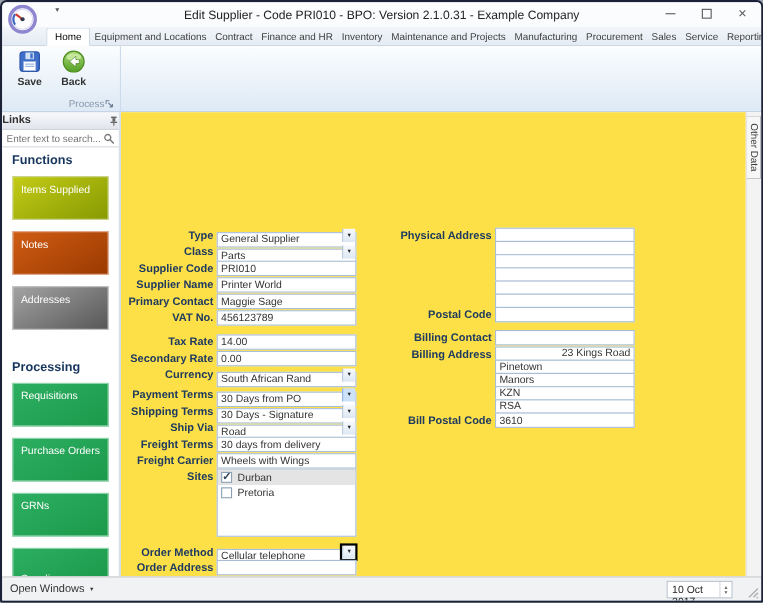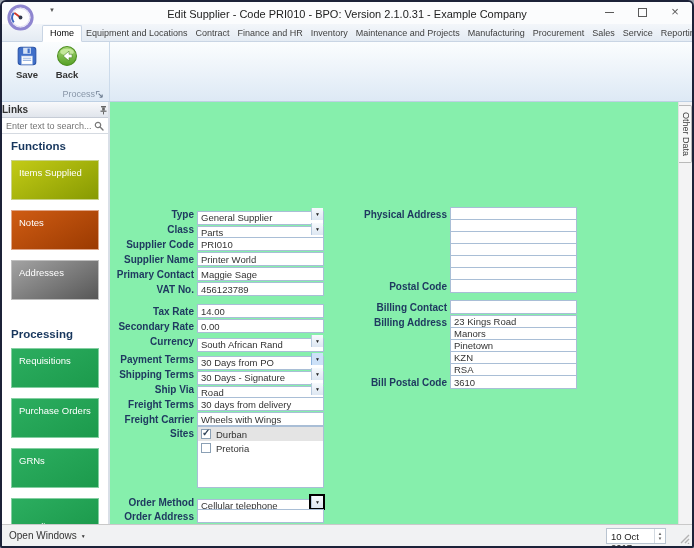--- a/index.html
+++ b/index.html
@@ -49,37 +49,37 @@
   .sb-heading.second { margin-top:28px; }
   .sb-btn { width:88px; height:40px; color:#fff; font-size:9.5px; padding:6px 7px; margin-bottom:10px; cursor:default; }
   .sb-items  { background:linear-gradient(150deg,#c3cb16,#879a02); border:1px solid #c9d388; }
   .sb-notes  { background:linear-gradient(150deg,#cf5c13,#9b3a01); border:1px solid #dfa араб; }
   .sb-notes  { border:1px solid #dfa688; }
   .sb-addr   { background:linear-gradient(150deg,#a3a3a3,#575757); border:1px solid #bfbfbf; }
   .sb-proc   { background:linear-gradient(150deg,#2cae60,#1c9a4c); border:1px solid #83cfa1; }
   .sb-si     { height:26px; padding-top:22px; }
 
   
-  .main { flex:1; position:relative; background:#86efac; }
+  .main { flex:1; position:relative; background:#fde047; }
   .frow { position:absolute; display:flex; align-items:center; height:14px; }
   .frow.lc { left:0; }
   .frow.rc { left:253px; }
   .flabel { width:84px; margin-right:3px; font-size:10px; font-weight:bold; color:#1f3a60; text-align:right; white-space:nowrap; }
   .finput { width:127px; height:14px; border:1px solid #a9bed6; background:#fff; font-size:9.5px; color:#333;
             padding:0 3px; outline:none; }
   .combo { position:relative; width:127px; height:14px; }
   .combo .finput { width:100%; height:100%; padding-right:15px; }
   .dd { position:absolute; right:1px; top:1px; bottom:1px; width:12px; background:linear-gradient(#f7fafd,#dde7f2);
         border-left:1px solid #b7c9dd; display:flex; align-items:center; justify-content:center;
         font-size:5px; color:#222; cursor:default; }
   .dd.hl { background:#cde1f8; border-left:1px solid #8fb4dd; }
   .dd.focus { box-shadow:0 0 0 2px #000; }
   .stack { position:absolute; left:340px; display:flex; flex-direction:column; }
   .stack .finput { height:13px; margin-top:-1px; }
-  .stack .finput:first-child { margin-top:0; }
+  .stack .finput:first-child { margin-top:0;text-align:right; }
   .listbox { position:absolute; left:87px; top:324px; width:127px; height:62px; border:1px solid #a9bed6; background:#fff; }
   .lrow { height:14px; display:flex; align-items:center; padding:0 3px; gap:5px; font-size:9.5px; color:#333; cursor:default; }
   .lrow.sel { background:#e4e4e4; }
   .cb { position:relative; width:10px; height:10px; border:1px solid #8ba0b5; background:#fff; flex:0 0 auto; }
   .cb .ck { display:none; position:absolute; left:0px; top:-3px; font-size:10px; font-weight:bold; color:#2f4257; }
   .cb.checked .ck { display:block; }
 
   
   .rightstrip { width:14px; background:#f3f3f4; border-left:1px solid #e2e2e2; position:relative; }
   .otherdata { position:absolute; top:3px; left:0; width:13px; padding:6px 0; background:#f7f7f7;
@@ -310,22 +310,22 @@
       </div>
       <div class="frow rc" style="top:198px">
         <span class="flabel">Billing Contact</span>
         <input class="finput" value="" style="">
       </div>
       <div class="frow rc" style="top:213px">
         <span class="flabel">Billing Address</span>
       </div>
       <div class="stack" style="top:213px">
         <input class="finput" value="23 Kings Road" style="">
+        <input class="finput" value="Pinetown" style="">
         <input class="finput" value="Manors" style="">
-        <input class="finput" value="Pinetown" style="">
         <input class="finput" value="KZN" style="">
         <input class="finput" value="RSA" style="">
       </div>
       <div class="frow rc" style="top:273px">
         <span class="flabel">Bill Postal Code</span>
         <input class="finput" value="3610" style="">
       </div>
     </div>
 
     <div class="rightstrip">

